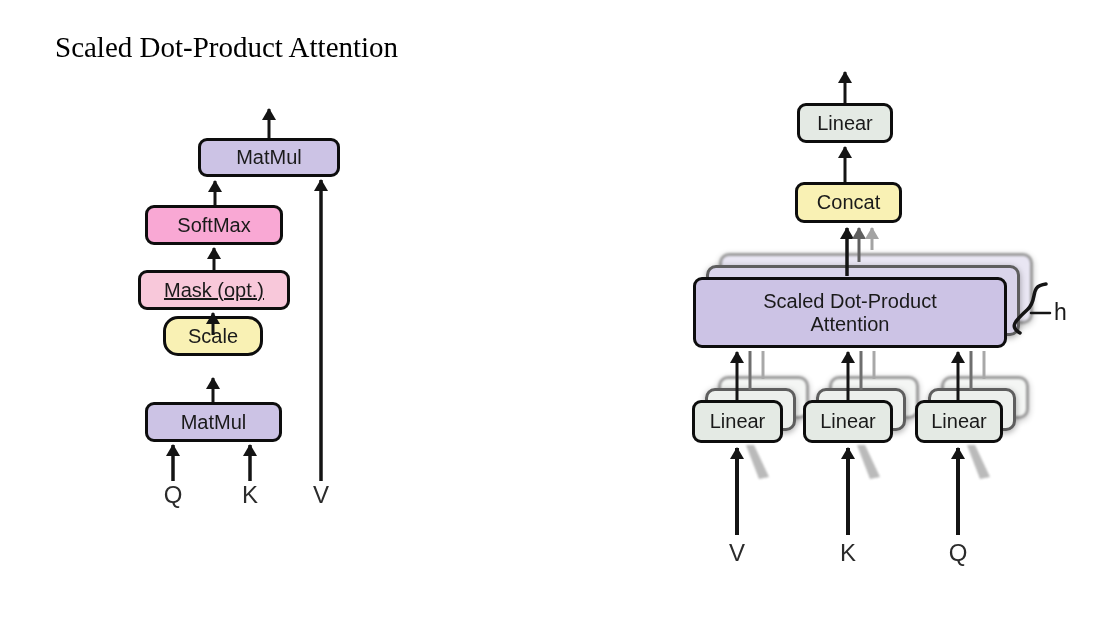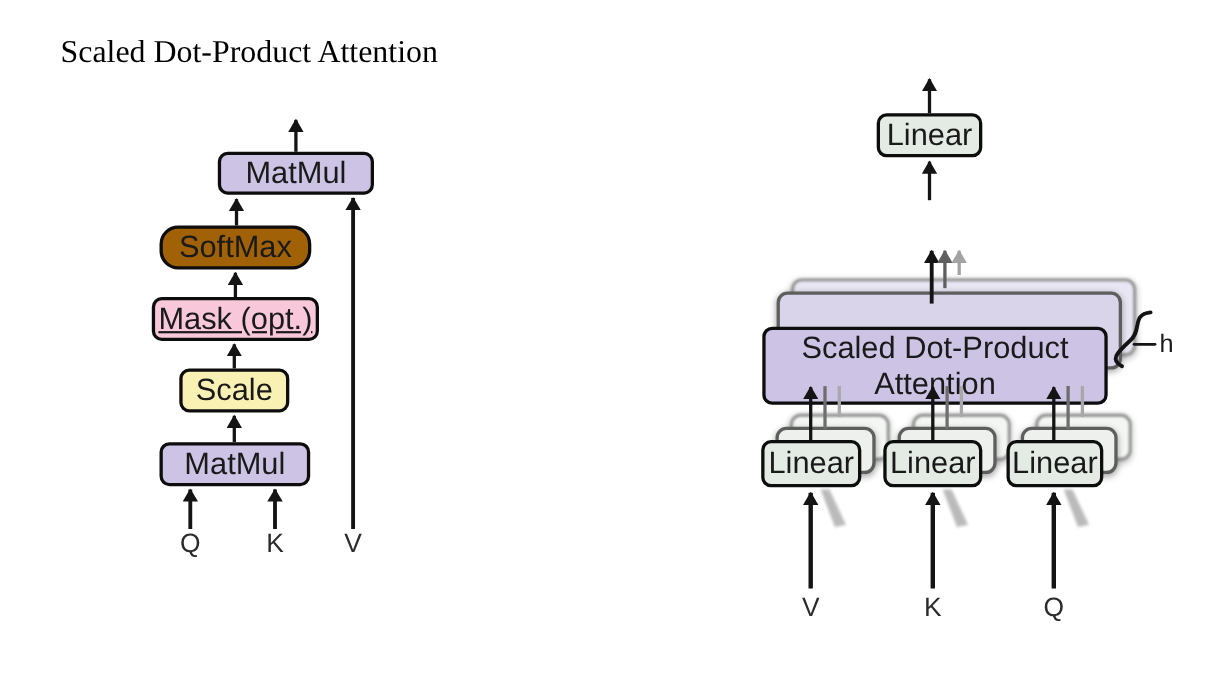--- a/index.html
+++ b/index.html
@@ -7,21 +7,21 @@
     position:relative;width:1115px;height:632px;background:#ffffff;
     overflow:hidden;font-family:"Liberation Sans",sans-serif;
   }
   .title{
     position:absolute;font-family:"Liberation Serif",serif;font-size:29px;
     color:#000;white-space:nowrap;line-height:1;
   }
   .box{
     position:absolute;box-sizing:border-box;border:3px solid #0d0d0d;
     border-radius:9px;display:flex;align-items:center;justify-content:center;
-    font-size:28px;color:#1a1a1a;z-index:3;text-align:center;line-height:1.15;
+    font-size:20px;color:#1a1a1a;z-index:3;text-align:center;line-height:1.15;
   }
   .ghost{
     position:absolute;box-sizing:border-box;border-radius:10px;
   }
   .g2{border:3px solid #5e5e5e;z-index:2;filter:blur(0.5px);box-shadow:0 2px 6px rgba(0,0,0,0.35);}
   .g3{border:3px solid #9b9b9b;z-index:1;filter:blur(0.9px);box-shadow:0 2px 6px rgba(0,0,0,0.25);}
   .iolabel{
     position:absolute;font-size:24px;color:#2b2b2b;width:44px;text-align:center;
     line-height:1;z-index:3;
   }
@@ -34,49 +34,52 @@
 <body>
 
 <div class="canvas">
 
   <div class="title" style="left:55px;top:33px;">Scaled Dot-Product Attention</div>
 
   <div class="box" style="left: 198px; top: 138px; width: 142px; height: 39px; background-color: rgb(204, 195, 229); border-color: rgb(13, 13, 13);">
     <span>MatMul</span>
   </div>
 
-  <div class="box" style="left: 145px; top: 205px; width: 138px; height: 40px; background-color: #a16207; border-color: rgb(13, 13, 13); border-radius: 17px;">
+  <div class="box" style="left: 145px; top: 205px; width: 138px; height: 40px; background-color: #f9a8d4; border-color: rgb(13, 13, 13);">
     <span>SoftMax</span>
   </div>
 
   <div class="box" style="left: 138px; top: 270px; width: 152px; height: 40px; background-color: rgb(248, 200, 218); border-color: rgb(13, 13, 13); text-decoration: underline;">
     <span>Mask (opt.)</span>
   </div>
 
-  <div class="box" style="left: 163px; top: 335px; width: 100px; height: 40px; background-color: rgb(249, 241, 180); border-color: rgb(13, 13, 13);">
+  <div class="box" style="left: 163px; top: 316px; width: 100px; height: 40px; background-color: rgb(249, 241, 180); border-color: rgb(13, 13, 13); border-radius: 15px;">
     <span>Scale</span>
   </div>
 
   <div class="box" style="left: 145px; top: 402px; width: 137px; height: 40px; background-color: rgb(204, 195, 229); border-color: rgb(13, 13, 13);">
     <span>MatMul</span>
   </div>
 
   <div class="iolabel" style="left:151px;top:483px;">Q</div>
   <div class="iolabel" style="left:228px;top:483px;">K</div>
   <div class="iolabel" style="left:299px;top:483px;">V</div>
 
 
   <div class="box" style="left: 797px; top: 103px; width: 96px; height: 40px; background-color: rgb(228, 234, 228); border-color: rgb(13, 13, 13);">
     <span>Linear</span>
   </div>
 
+  <div class="box" style="left: 795px; top: 182px; width: 107px; height: 41px; background-color: rgb(249, 241, 180); border-color: rgb(13, 13, 13);">
+    <span>Concat</span>
+  </div>
 
   <div class="ghost g3" style="left: 719px; top: 253px; width: 314px; height: 71px; background-color: rgb(233, 230, 243);"></div>
   <div class="ghost g2" style="left: 706px; top: 265px; width: 314px; height: 71px; background-color: rgb(217, 212, 234);"></div>
-  <div class="box" style="left: 693px; top: 277px; width: 314px; height: 71px; flex-direction: column; background-color: rgb(204, 195, 229); border-color: rgb(13, 13, 13); margin-top: 20px;">
+  <div class="box" style="left: 693px; top: 277px; width: 314px; height: 71px; flex-direction: column; background-color: rgb(204, 195, 229); border-color: rgb(13, 13, 13);">
     <span>Scaled Dot-Product</span>
     <span>Attention</span>
   </div>
 
   <div class="hlabel" style="left:1054px;top:301px;">h</div>
 
   <div class="ghost g3" style="left: 718px; top: 376px; width: 91px; height: 43px; background-color: rgb(244, 246, 244);"></div>
   <div class="ghost g2" style="left: 705px; top: 388px; width: 91px; height: 43px; background-color: rgb(237, 240, 237);"></div>
   <div class="box" style="left: 692px; top: 400px; width: 91px; height: 43px; background-color: rgb(228, 234, 228); border-color: rgb(13, 13, 13);">
     <span>Linear</span>

